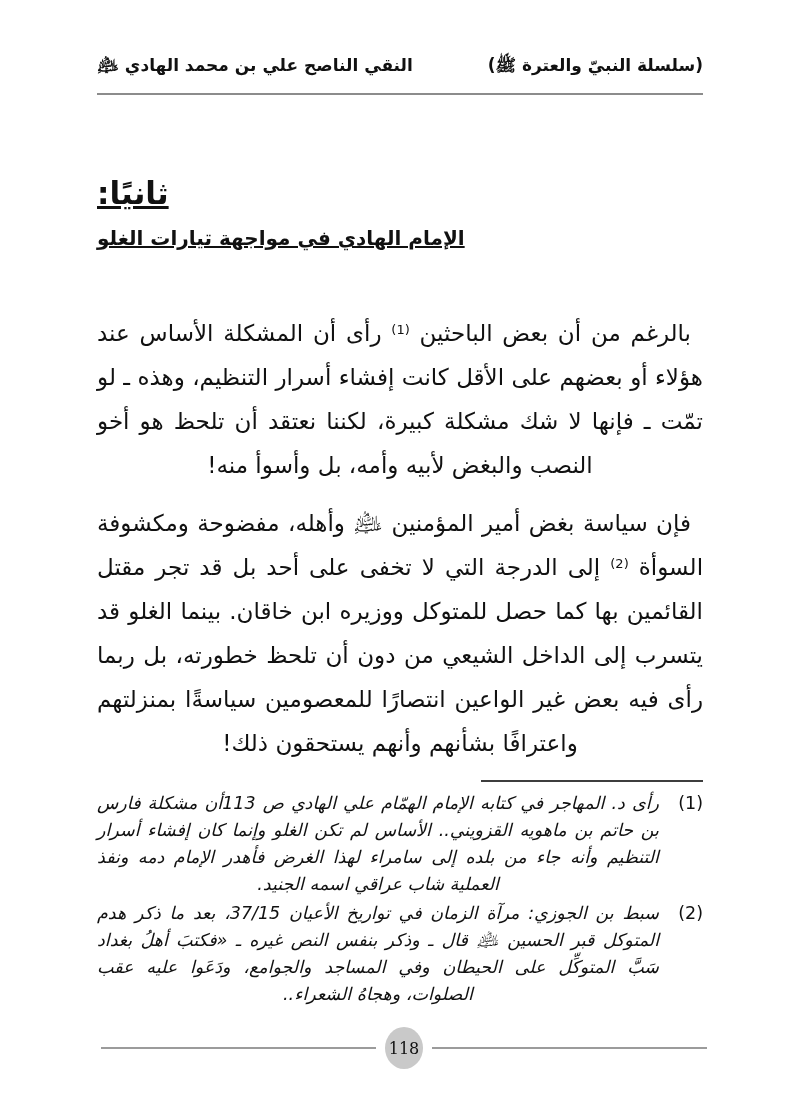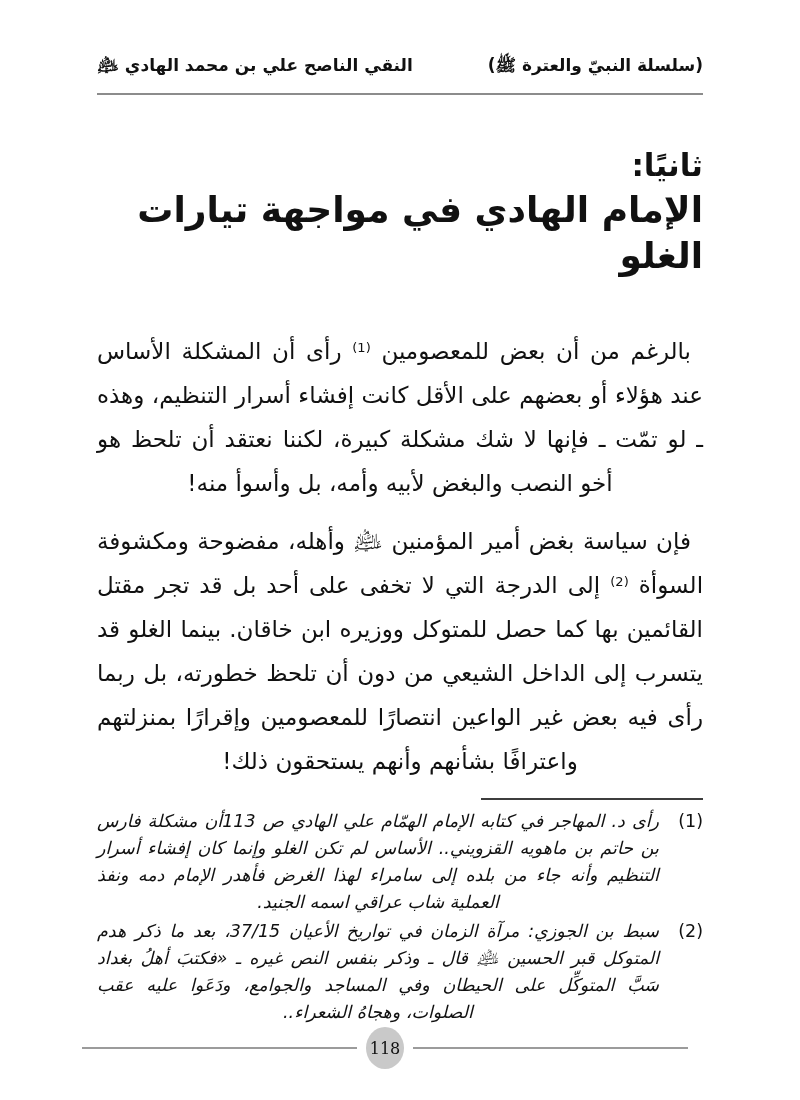--- a/index.html
+++ b/index.html
@@ -12,23 +12,23 @@
   .content { width:606px; margin:0 auto; }
 
   
   .hdr {
     display:flex; justify-content:space-between; align-items:flex-end;
     padding-top:50px; font-weight:bold; font-size:17px; line-height:30px;
   }
   .hdr-rule { height:2px; background:#8c8c8c; margin-top:13px; }
 
   
-  .title { text-align:right; font-weight:bold; margin-top:48px; }
+  .title { text-align:left; font-weight:bold; margin-top:76px;text-decoration:underline; }
   .title-line1 { font-size:31px; line-height:44px; }
-  .title-line2 { font-size:36px; line-height:46px; }
+  .title-line2 { font-size:20px; line-height:46px; }
 
   
   .body-par {
     margin:0; font-size:23px; line-height:44px;
     text-align:justify; text-align-last:center; -moz-text-align-last:center;
     text-indent:12px;
   }
   .p1 { margin-top:50px; }
   .p2 { margin-top:14px; }
   sup.fn-ref {
@@ -41,21 +41,21 @@
     margin:15px 0 8px auto; 
   }
   .footnote { display:flex; font-size:17.5px; line-height:27px; margin-top:2px; }
   .fn-num { flex:0 0 44px; }
   .fn-text {
     flex:1; text-align:justify; text-align-last:center;font-style:italic; -moz-text-align-last:center;
   }
 
   
   .footer {
-    position:absolute; top:1027px; left:82px; width:606px;
+    position:absolute; top:1027px; left:101px; width:606px;
     display:flex; align-items:center; gap:9px;
   }
   .f-line { flex:1; height:2px; background:#9b9b9b; }
   .badge {
     width:38px; height:42px; background:#c9c9c9; border-radius:50%;
     display:flex; align-items:center; justify-content:center;
     font-family:"DejaVu Serif", serif; font-size:16px; color:#111111;
     direction:ltr;
   }
 </style>
@@ -69,27 +69,27 @@
       <span>(سلسلة النبيّ والعترة ﷺ)</span>
       <span>النقي الناصح علي بن محمد الهادي ﵇</span>
     </div>
     <div class="hdr-rule"></div>
 
     <div class="title">
       <div class="title-line1">ثانيًا:</div>
       <div class="title-line2">الإمام الهادي في مواجهة تيارات الغلو</div>
     </div>
 
-    <p class="body-par p1"><span>بالرغم من أن بعض للمعصومين</span>
+    <p class="body-par p1"><span>بالرغم من أن بعض الباحثين</span>
       <sup class="fn-ref">(1)</sup>
       <span>رأى أن المشكلة الأساس عند هؤلاء أو بعضهم على الأقل كانت إفشاء أسرار التنظيم، وهذه ـ لو تمّت ـ فإنها لا شك مشكلة كبيرة، لكننا نعتقد أن تلحظ هو أخو النصب والبغض لأبيه وأمه، بل وأسوأ منه!</span></p>
 
     <p class="body-par p2"><span>فإن سياسة بغض أمير المؤمنين ﵇ وأهله، مفضوحة ومكشوفة السوأة</span>
       <sup class="fn-ref">(2)</sup>
-      <span>إلى الدرجة التي لا تخفى على أحد بل قد تجر مقتل القائمين بها كما حصل للمتوكل ووزيره ابن خاقان. بينما الغلو قد يتسرب إلى الداخل الشيعي من دون أن تلحظ خطورته، بل ربما رأى فيه بعض غير الواعين انتصارًا للمعصومين وإقرارًا بمنزلتهم واعترافًا بشأنهم وأنهم يستحقون ذلك!</span></p>
+      <span>إلى الدرجة التي لا تخفى على أحد بل قد تجر مقتل القائمين بها كما حصل للمتوكل ووزيره ابن خاقان. بينما الغلو قد يتسرب إلى الداخل الشيعي من دون أن تلحظ خطورته، بل ربما رأى فيه بعض غير الواعين انتصارًا للمعصومين سياسةًا بمنزلتهم واعترافًا بشأنهم وأنهم يستحقون ذلك!</span></p>
 
     <div class="fn-sep"></div>
 
     <div class="footnote">
       <span class="fn-num">(1)</span>
       <span class="fn-text">رأى د. المهاجر في كتابه الإمام الهمّام علي الهادي ص 113أن مشكلة فارس بن حاتم بن ماهويه القزويني.. الأساس لم تكن الغلو وإنما كان إفشاء أسرار التنظيم وأنه جاء من بلده إلى سامراء لهذا الغرض فأهدر الإمام دمه ونفذ العملية شاب عراقي اسمه الجنيد.</span>
     </div>
     <div class="footnote">
       <span class="fn-num">(2)</span>
       <span class="fn-text">سبط بن الجوزي: مرآة الزمان في تواريخ الأعيان 37/15، بعد ما ذكر هدم المتوكل قبر الحسين ﵇ قال ـ وذكر بنفس النص غيره ـ «فكتبَ أهلُ بغداد سَبَّ المتوكِّل على الحيطان وفي المساجد والجوامع، ودَعَوا عليه عقب الصلوات، وهجاهُ الشعراء..</span>

